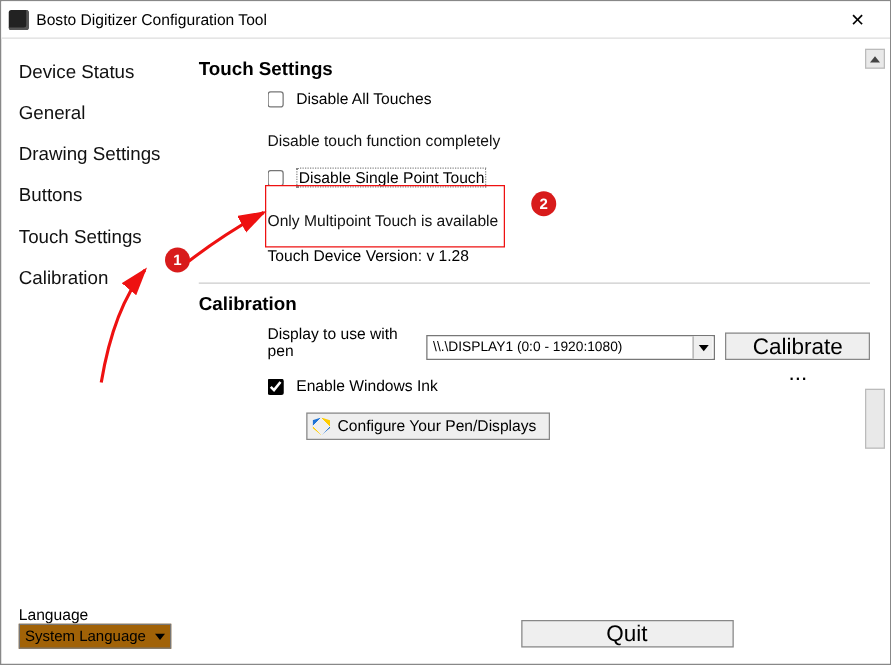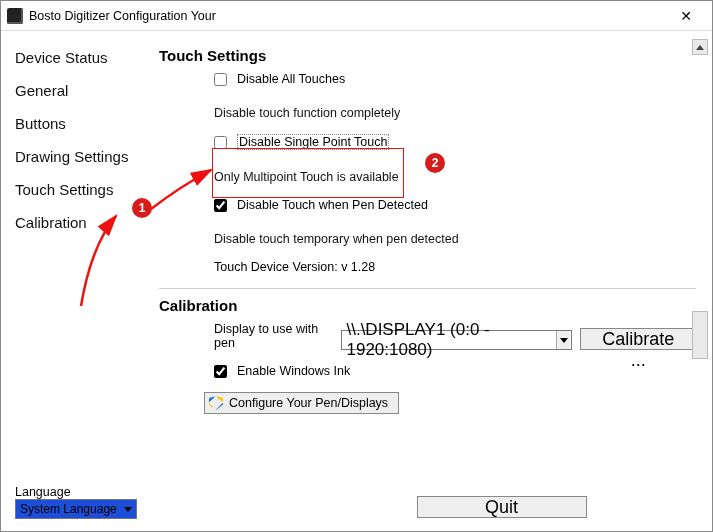--- a/index.html
+++ b/index.html
@@ -54,21 +54,21 @@
     padding: 8px 0;
     cursor: default;
     color: #111;
   }
   .lang-block {
     padding: 0 0 12px 0;
     font-size: 12.5px;
   }
   .dropdown {
     border: 1px solid #777;
-    background: #1d4ed8;
+    background: #a16207;
     display: inline-flex;
     align-items: center;
     height: 20px;
     padding: 0 1px 0 4px;
     font-size: 12px;
   }
   .dropdown .caret {
     margin-left: 4px;
     width: 14px; height: 16px;
     display:flex;align-items:center;justify-content:center;
@@ -115,21 +115,21 @@
   .desc { margin-top:20px; color:#111; }
   input[type="checkbox"]{
     width:13px; height:13px; margin:0 4px 0 0;
     accent-color:#000;
   }
   .hr { border-top:1px solid #ccc; margin: 8px 0 8px 0; }
   .cal-row { display:flex; align-items:flex-end; gap:8px; padding-left:55px; font-size:12.5px; }
   .select-wide {
     border:1px solid #777; background:#fff;
     display:inline-flex; align-items:center;
-    height:20px; padding:0 1px 0 4px; font-size:17px;
+    height:20px; padding:0 1px 0 4px; font-size:11px;
     width: 248px; justify-content:space-between;
   }
   .select-wide .caret {
     width:16px; height:18px; background:#efefef; border-left:1px solid #aaa;
     display:flex;align-items:center;justify-content:center;
   }
   .select-wide .caret::after{
     content:"";
     border-left:4px solid transparent;
     border-right:4px solid transparent;
@@ -142,21 +142,21 @@
     border:1px solid #888;
     font-family:inherit;
     font-size:18px;
     padding:0 14px;
     cursor:default;
   }
   .config-btn {
     display:inline-flex; align-items:center; gap:6px;
     border:1px solid #888; background:#efefef;
     height:22px; padding:0 10px 0 4px; font-size:12.5px;
-    margin-left:45px;
+    margin-left:86px;
   }
   .shield {
     width:14px;height:14px;display:inline-block;position:relative;
   }
   .shield::before{
     content:"";position:absolute;inset:0;
     background:
       linear-gradient(135deg,#1e73d6 50%, transparent 50%) top left/7px 7px no-repeat,
       linear-gradient(225deg,#ffcc00 50%, transparent 50%) top right/7px 7px no-repeat,
       linear-gradient(45deg,#ffcc00 50%, transparent 50%) bottom left/7px 7px no-repeat,
@@ -182,31 +182,31 @@
   }
   svg.anno-arrow{
     position:absolute; pointer-events:none; overflow:visible;
   }
 </style>
 </head>
 <body>
 
 <div class="titlebar">
   <span class="app-icon"></span>
-  <span class="title">Bosto Digitizer Configuration Your</span>
+  <span class="title">Bosto Digitizer Configuration Tool</span>
   <span class="close">✕</span>
 </div>
 
 <div class="body">
   <div class="sidebar">
     <div class="items">
       <div class="side-item">Device Status</div>
       <div class="side-item">General</div>
+      <div class="side-item">Drawing Settings</div>
       <div class="side-item">Buttons</div>
-      <div class="side-item">Drawing Settings</div>
       <div class="side-item">Touch Settings</div>
       <div class="side-item">Calibration</div>
     </div>
     <div class="lang-block">
       <div>Language</div>
       <div class="dropdown">
         <span>System Language</span>
         <span class="caret"></span>
       </div>
     </div>
@@ -227,27 +227,20 @@
     </div>
 
     <div class="group">
       <label class="row">
         <input type="checkbox" style="">
         <span style="border:1px dotted #888;padding:0 1px">Disable Single Point Touch</span>
       </label>
       <div class="desc">Only Multipoint Touch is available</div>
     </div>
 
-    <div class="group">
-      <label class="row">
-        <input type="checkbox" checked="" style="">
-        <span>Disable Touch when Pen Detected</span>
-      </label>
-      <div class="desc">Disable touch temporary when pen detected</div>
-    </div>
 
     <div class="group">
       <div>Touch Device Version: v 1.28</div>
     </div>
 
     <div class="hr"></div>
 
     <h2 class="section">Calibration</h2>
 
     <div class="cal-row">

